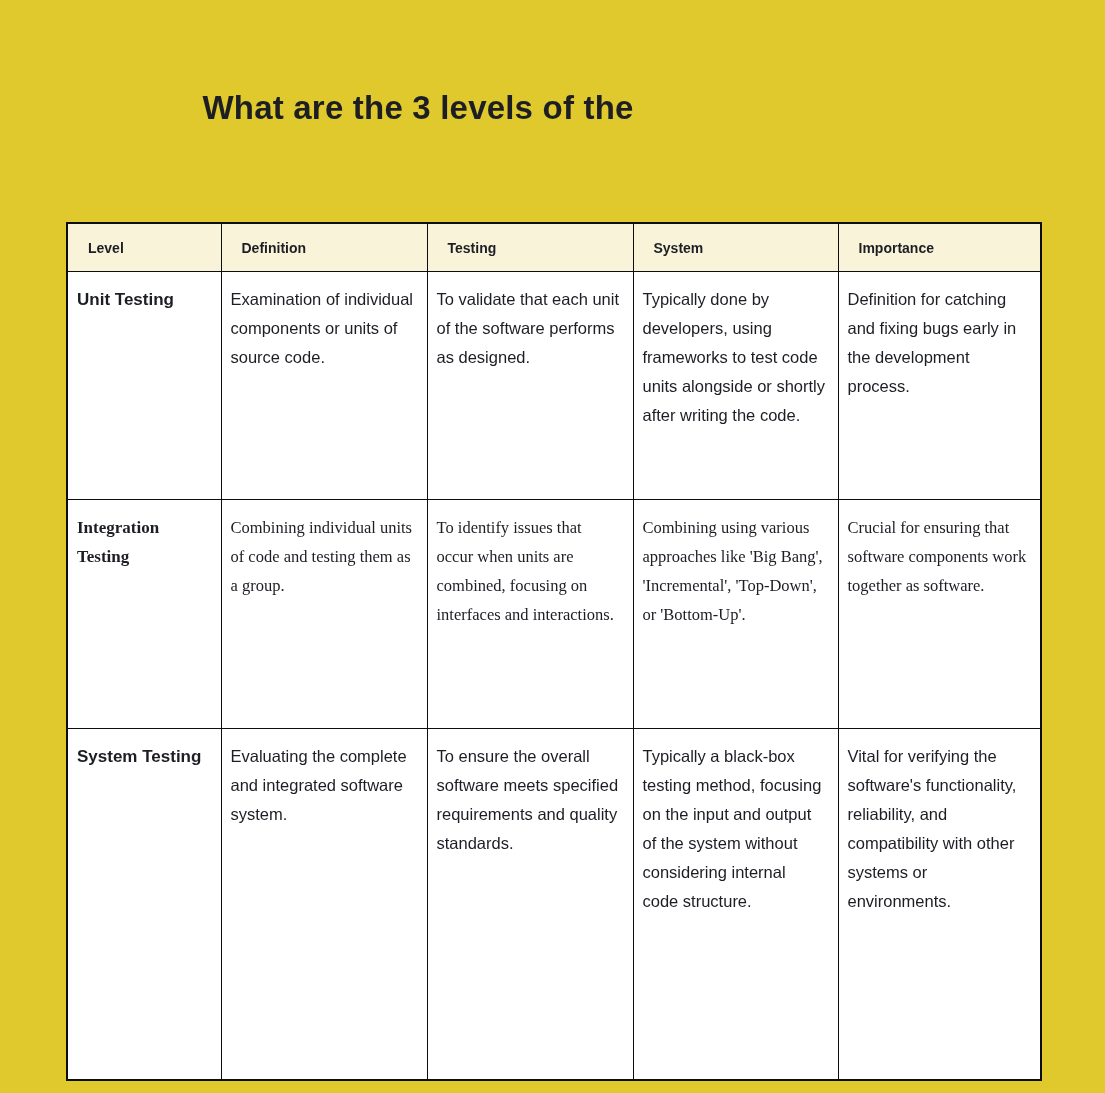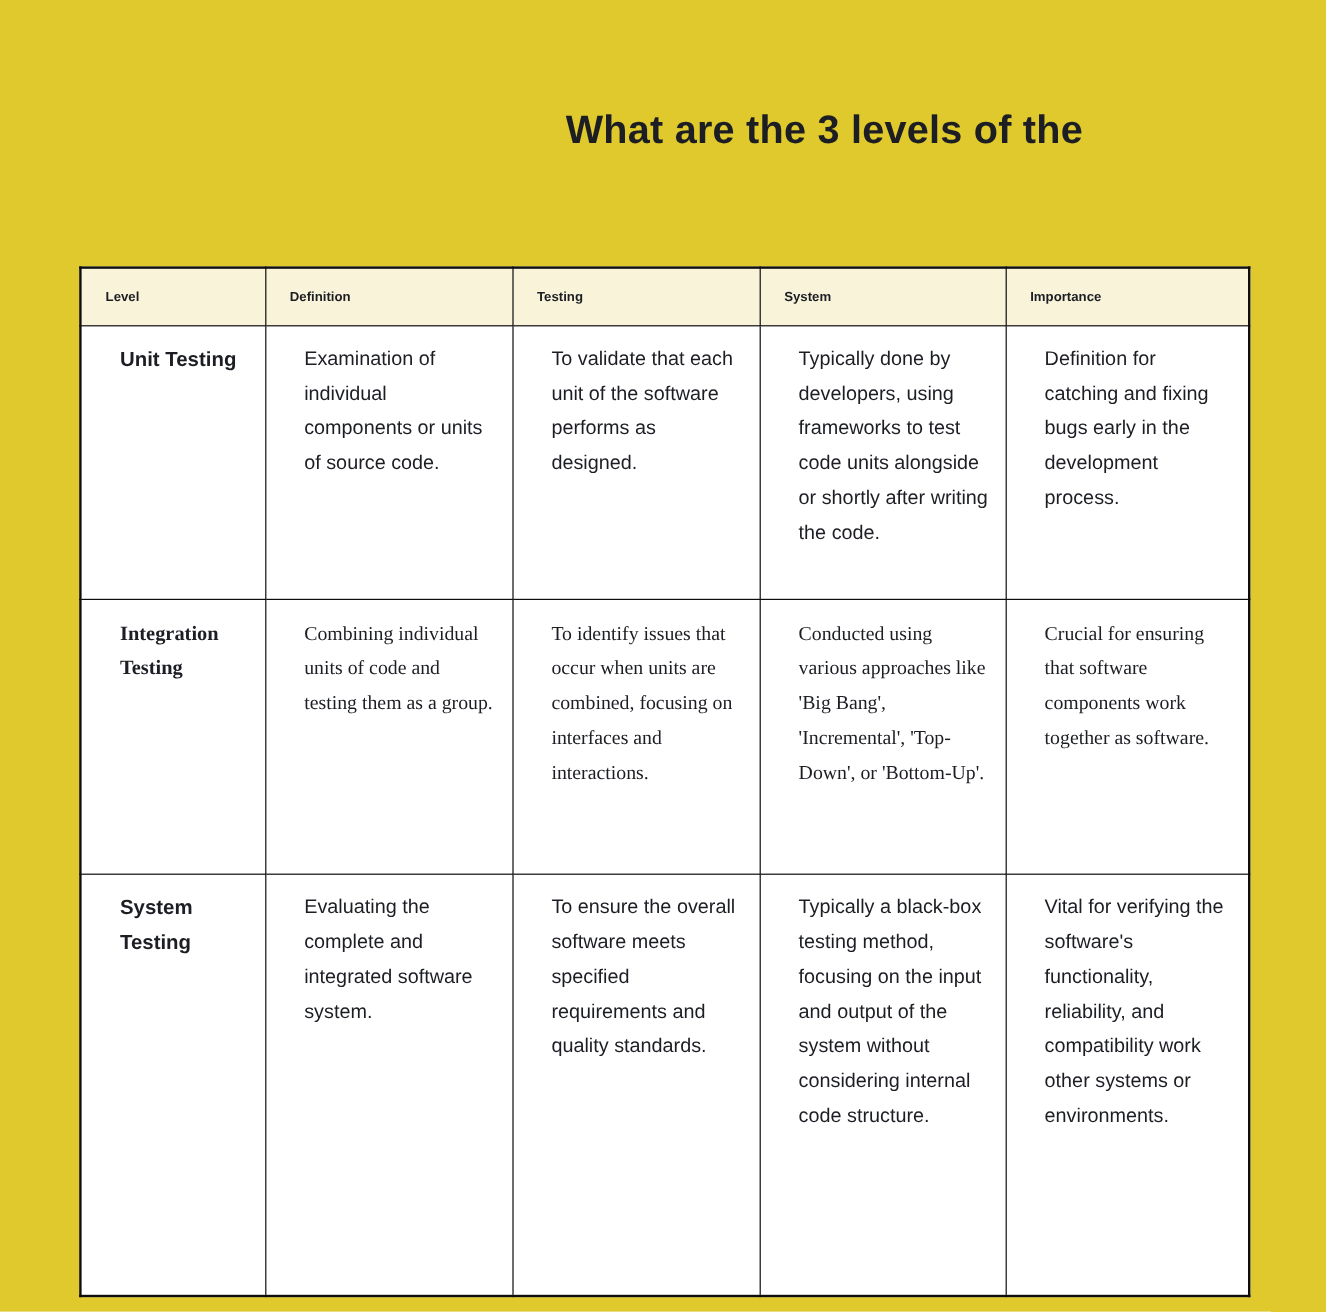--- a/index.html
+++ b/index.html
@@ -11,21 +11,21 @@
     height: 1093px;
     background: var(--bg, #dfc92d);
     font-family: "Liberation Sans", sans-serif;
     color: var(--text, #1c1e24);
     overflow: hidden;
     position: relative;
   }
   .title {
     margin: 88px auto 0 auto;
     width: 700px;
-    text-align: right;
+    text-align: left;
     font-size: 33px;
     line-height: 40px;
     font-weight: 700;
     color: var(--text, #1c1e24);
     letter-spacing: 0.2px;
   }
   .table-wrap {
     position: absolute;
     left: 66px;
     top: 222px;
@@ -39,32 +39,32 @@
   }
   table.levels th,
   table.levels td {
     border: 1px solid var(--border, #0d0d0d);
     vertical-align: top;
     text-align: left;
     box-sizing: border-box;
   }
   table.levels th {
     background: var(--headerbg, #f8f3d9);
-    font-size: 11px;
+    font-size: 14px;
     font-weight: 700;
     padding: 13px 10px 12px 20px;
     height: 48px;
     vertical-align: middle;
   }
   table.levels td {
     background: var(--cellbg, #ffffff);
     font-size: 16.5px;
     font-weight: 400;
     line-height: 29px;
-    padding: 13px 12px 16px 32px;
+    padding: 13px 12px 16px 9px;
     color: var(--text, #1c1e24);
     margin-left: 24px;
   }
   table.levels td.level-cell {
     font-weight: 700;
     font-size: 17px;
   }
   tr.row-1 td { height: 228px; }
   tr.row-2 td { height: 229px; font-family: Liberation Serif, serif; }
   tr.row-3 td { height: 352px; }
@@ -102,25 +102,25 @@
         <td class="level-cell">Unit Testing</td>
         <td>Examination of individual components or units of source code.</td>
         <td>To validate that each unit of the software performs as designed.</td>
         <td>Typically done by developers, using frameworks to test code units alongside or shortly after writing the code.</td>
         <td>Definition for catching and fixing bugs early in the development process.</td>
       </tr>
       <tr class="row-2">
         <td class="level-cell">Integration Testing</td>
         <td>Combining individual units of code and testing them as a group.</td>
         <td>To identify issues that occur when units are combined, focusing on interfaces and interactions.</td>
-        <td>Conducted using various approaches like 'Big Bang', 'Incremental', 'Top-Down', or 'Bottom-Up'.</td>
+        <td>Combining using various approaches like 'Big Bang', 'Incremental', 'Top-Down', or 'Bottom-Up'.</td>
         <td>Crucial for ensuring that software components work together as software.</td>
       </tr>
       <tr class="row-3">
         <td class="level-cell">System Testing</td>
         <td>Evaluating the complete and integrated software system.</td>
         <td>To ensure the overall software meets specified requirements and quality standards.</td>
         <td>Typically a black-box testing method, focusing on the input and output of the system without considering internal code structure.</td>
-        <td> Vital for verifying the software's functionality, reliability, and compatibility work other systems or environments.</td>
+        <td> Vital for verifying the software's functionality, reliability, and compatibility with other systems or environments.</td>
       </tr>
     </tbody>
   </table>
 </div>
 
 </body></html>

